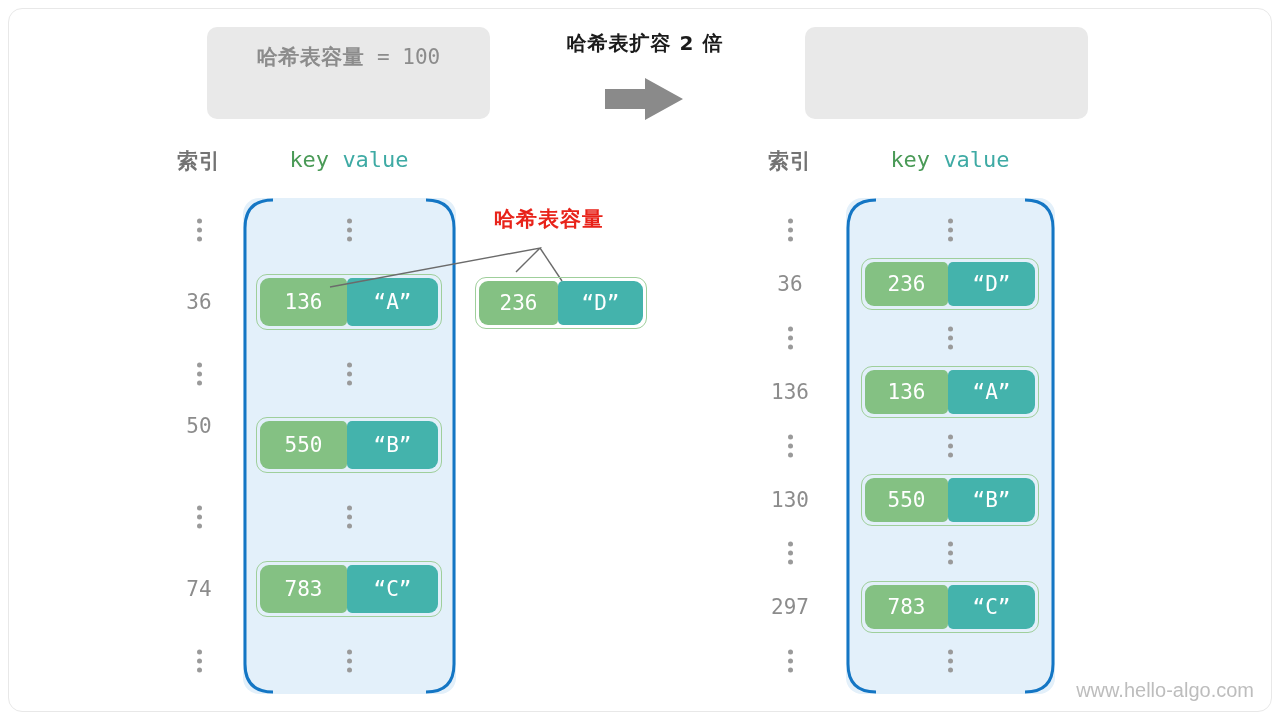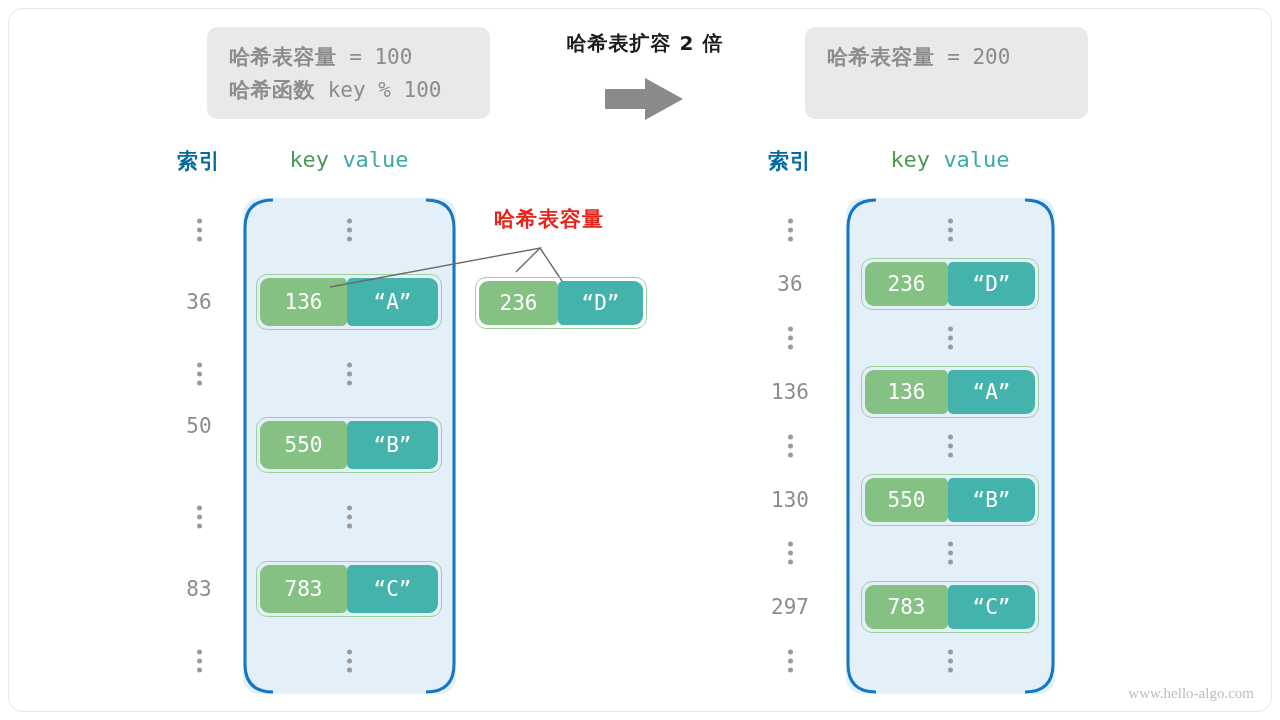--- a/index.html
+++ b/index.html
@@ -37,21 +37,21 @@
     line-height: 33px;
     color: #8c8c8c;
     white-space: pre;
     font-family: "DejaVu Sans Mono", "Liberation Mono", monospace;
   }
   .info-line .cn {
     font-family: "DejaVu Sans", "Liberation Sans", sans-serif;
     font-weight: bold;
     letter-spacing: 0.5px;
   }
-  #info-left  { left: 207px; top: 27px; width: 283px; height: 92px; }
+  #info-left  { left: 207px; top: 27px; width: 283px; height: 92px; text-align: center; }
   #info-right { left: 805px; top: 27px; width: 283px; height: 92px; }
 
   
   .center-title {
     position: absolute;
     left: 520px; top: 30px;
     width: 250px;
     text-align: center;
     font-size: 20px;
     font-weight: bold;
@@ -65,21 +65,21 @@
     width: 78px; height: 42px;
   }
 
   
   .hdr-index {
     position: absolute;
     width: 80px;
     text-align: center;
     font-size: 21px;
     font-weight: bold;
-    color: #0369a1;
+    color: #737373;
     letter-spacing: 1px;
   }
   .hdr-kv {
     position: absolute;
     width: 220px;
     text-align: center;
     font-size: 22px;
     font-family: "DejaVu Sans Mono", "Liberation Mono", monospace;
     white-space: pre;
   }
@@ -155,44 +155,42 @@
     letter-spacing: 1px;
     white-space: pre;
     transform: translateX(-50%);
   }
   .leader-svg { position: absolute; left: 0; top: 0; pointer-events: none; }
 
   
   .watermark {
     position: absolute;
     right: 26px; bottom: 18px;
-    font-size: 15px;
+    font-size: 20px;
     color: #bdbdbd;
-    font-family: Liberation Serif, serif;
+    font-family: Liberation Sans, sans-serif;
     margin-left: 36px;
   }
 </style>
 </head>
 <body>
 
 <div id="canvas">
   <div class="frame"></div>
 
   <div class="info-box" id="info-left">
     <div class="info-line"><span class="cn">哈希表容量</span><span> = 100</span></div>
-    <div class="info-line"><span class="cn">哈希函数</span><span> key % 100</span></div>
   </div>
 
   <div class="center-title">哈希表扩容 2 倍</div>
   <svg class="arrow" viewBox="0 0 78 42">
     <polygon points="0,11 40,11 40,0 78,21 40,42 40,31 0,31" fill="#8a8a8a"></polygon>
   </svg>
 
   <div class="info-box" id="info-right">
-    <div class="info-line"><span class="cn">哈希表容量</span><span> = 200</span></div>
   </div>
 
   <div class="hdr-index" style="left:159px; top:147px;">索引</div>
   <div class="hdr-kv" style="left:239px; top:147px;"><span class="hdr-key">key</span> <span class="hdr-value">value</span></div>
 
   <div class="hdr-index" style="left:750px; top:147px;">索引</div>
   <div class="hdr-kv" style="left:840px; top:147px;"><span class="hdr-key">key</span> <span class="hdr-value">value</span></div>
 
   <div class="bucket" id="bucket-left" style="left:243px; top:198px; width:213px; height:496px;">
     <svg class="bucket-stroke" viewBox="0 0 213 496" preserveAspectRatio="none">
@@ -234,21 +232,21 @@
       <div class="vdots" style="left: 199px; top: 517.2px;">
         <i></i>
         <i></i>
         <i></i>
       </div>
       <div class="vdots" style="left: 349px; top: 517.2px;">
         <i></i>
         <i></i>
         <i></i>
       </div>
-      <div class="idx" style="left: 159px; top: 589px;">83</div>
+      <div class="idx" style="left: 159px; top: 589px;">74</div>
       <div class="pair" style="left: 349px; top: 589px; width: 186px; height: 56px;">
         <div class="cell cell-key" style="width: 88px;">783</div>
         <div class="cell cell-value" style="width: 92px;">“C”</div>
       </div>
       <div class="vdots" style="left: 199px; top: 660.8px;">
         <i></i>
         <i></i>
         <i></i>
       </div>
       <div class="vdots" style="left: 349px; top: 660.8px;">

